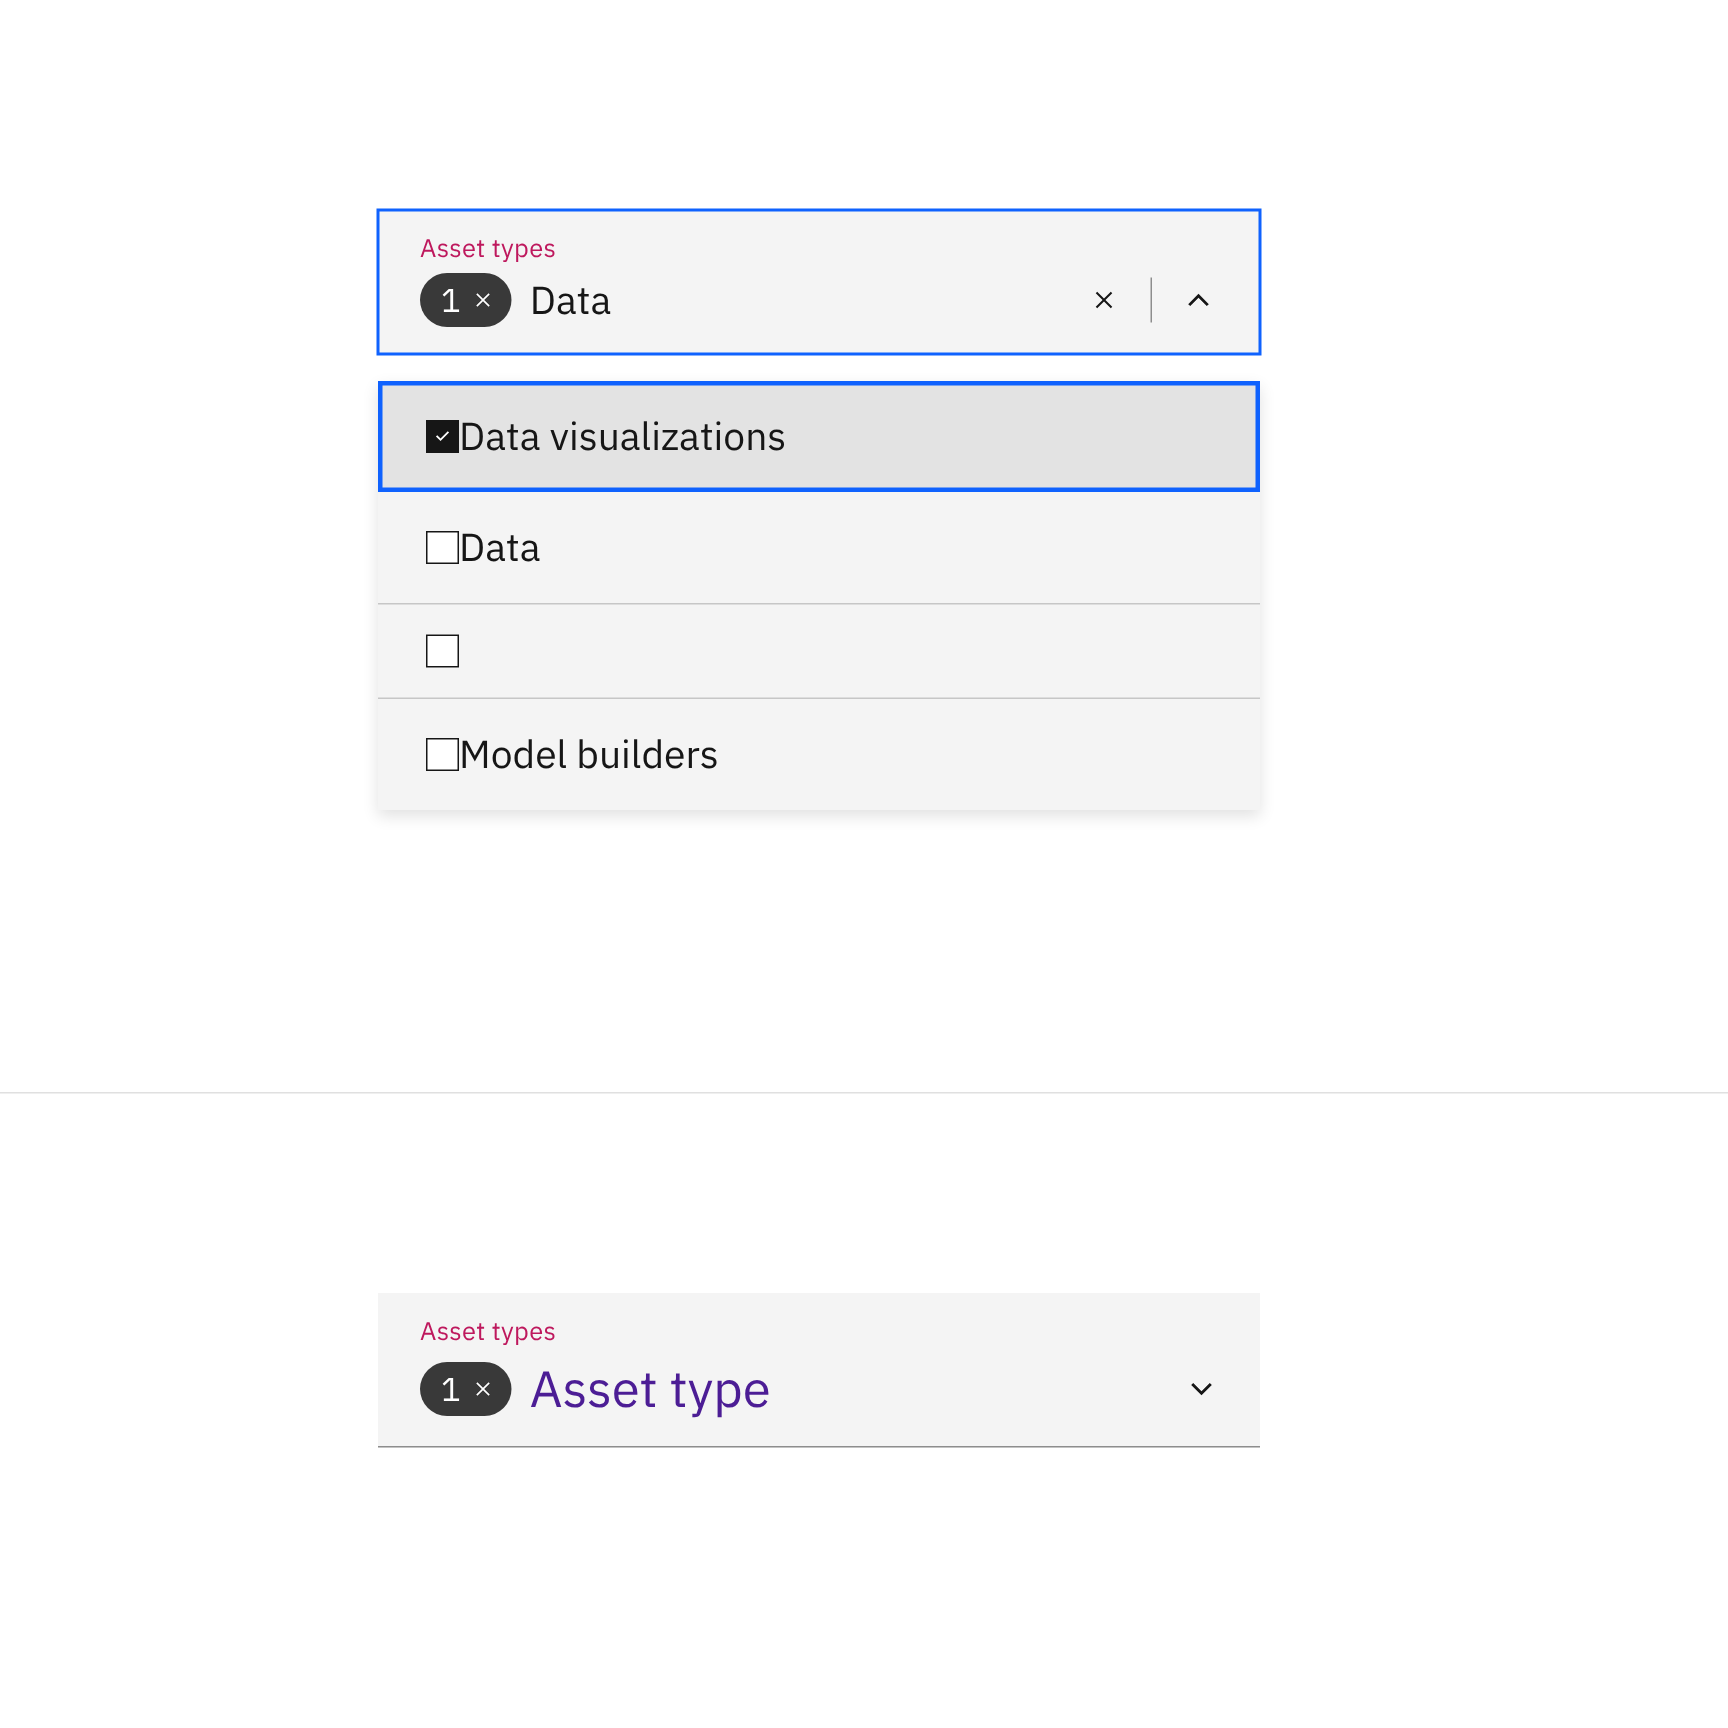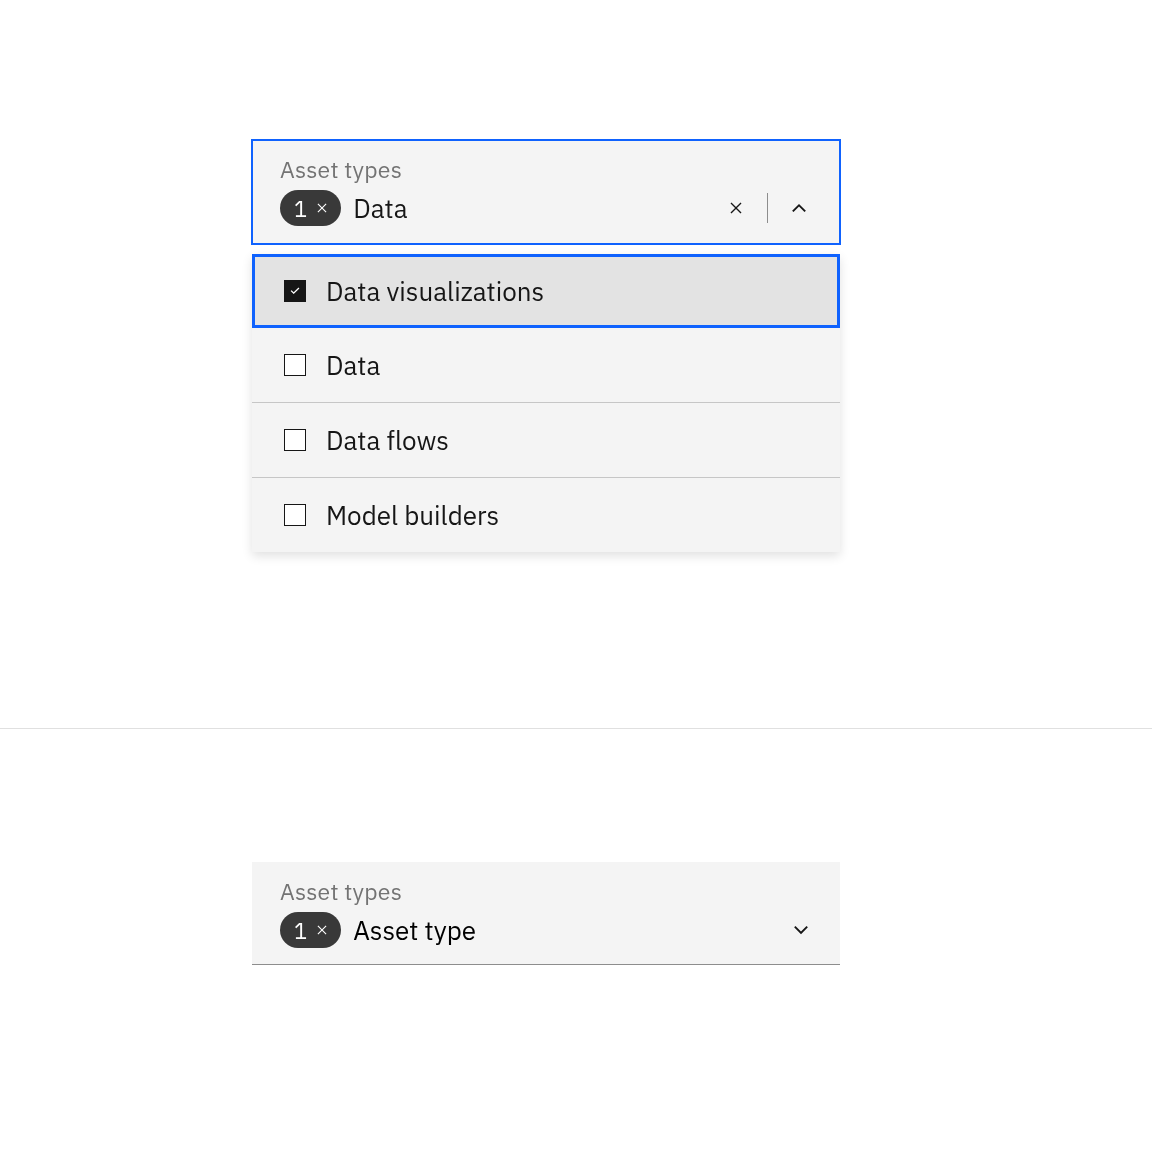--- a/index.html
+++ b/index.html
@@ -20,22 +20,22 @@
     width: 588px;
     background: #f4f4f4;
     outline: 2px solid #0f62fe;
     outline-offset: -1px;
   }
   .ms-header {
     padding: 14px 28px 18px 28px;
     position: relative;
   }
   .ms-label {
-    font-size: 23px;
-    color: #737373;
+    font-size: 17px;
+    color: #be185d;
     display: block;
     margin-bottom: 6px;
     letter-spacing: 0.2px;
   }
   .ms-input-row {
     display: flex;
     align-items: center;
     gap: 12px;
   }
   .tag-pill {
@@ -94,21 +94,20 @@
     left: 0;
     width: 588px;
     background: #f4f4f4;
     max-height: 326px;
     overflow: hidden;
     box-shadow: 0 4px 10px rgba(0,0,0,0.12);
   }
   .ms-option {
     display: flex;
     align-items: center;
-    gap: 20px;
     padding: 20px 32px;
     font-size: 26px;
     color: #161616;
     border-bottom: 1px solid #c6c6c6;
     cursor: pointer;
   }
   .ms-option.no-divider { border-bottom: none; }
   .ms-option.highlighted {
     background: #e3e3e3;
     outline: 3px solid #0f62fe;
@@ -152,22 +151,22 @@
   .mc-inner {
     padding: 14px 28px 16px 28px;
     position: relative;
   }
   .mc-input-row {
     display: flex;
     align-items: center;
     gap: 12px;
   }
   .mc-placeholder {
-    font-size: 26px;
-    color: #000000;
+    font-size: 34px;
+    color: #4c1d95;
   }
   .mc-chev {
     margin-left: auto;
   }
 </style>
 </head>
 <body>
 
 <div class="multiselect-open">
   <div class="ms-header">
@@ -210,21 +209,20 @@
           </svg>
       </span>
       <span class="option-label">Data visualizations</span>
     </div>
     <div class="ms-option">
       <span class="checkbox"></span>
       <span class="option-label">Data</span>
     </div>
     <div class="ms-option">
       <span class="checkbox"></span>
-      <span class="option-label">Data flows</span>
     </div>
     <div class="ms-option no-divider">
       <span class="checkbox"></span>
       <span class="option-label">Model builders</span>
     </div>
   </div>
 </div>
 
 <div class="hr"></div>
 

